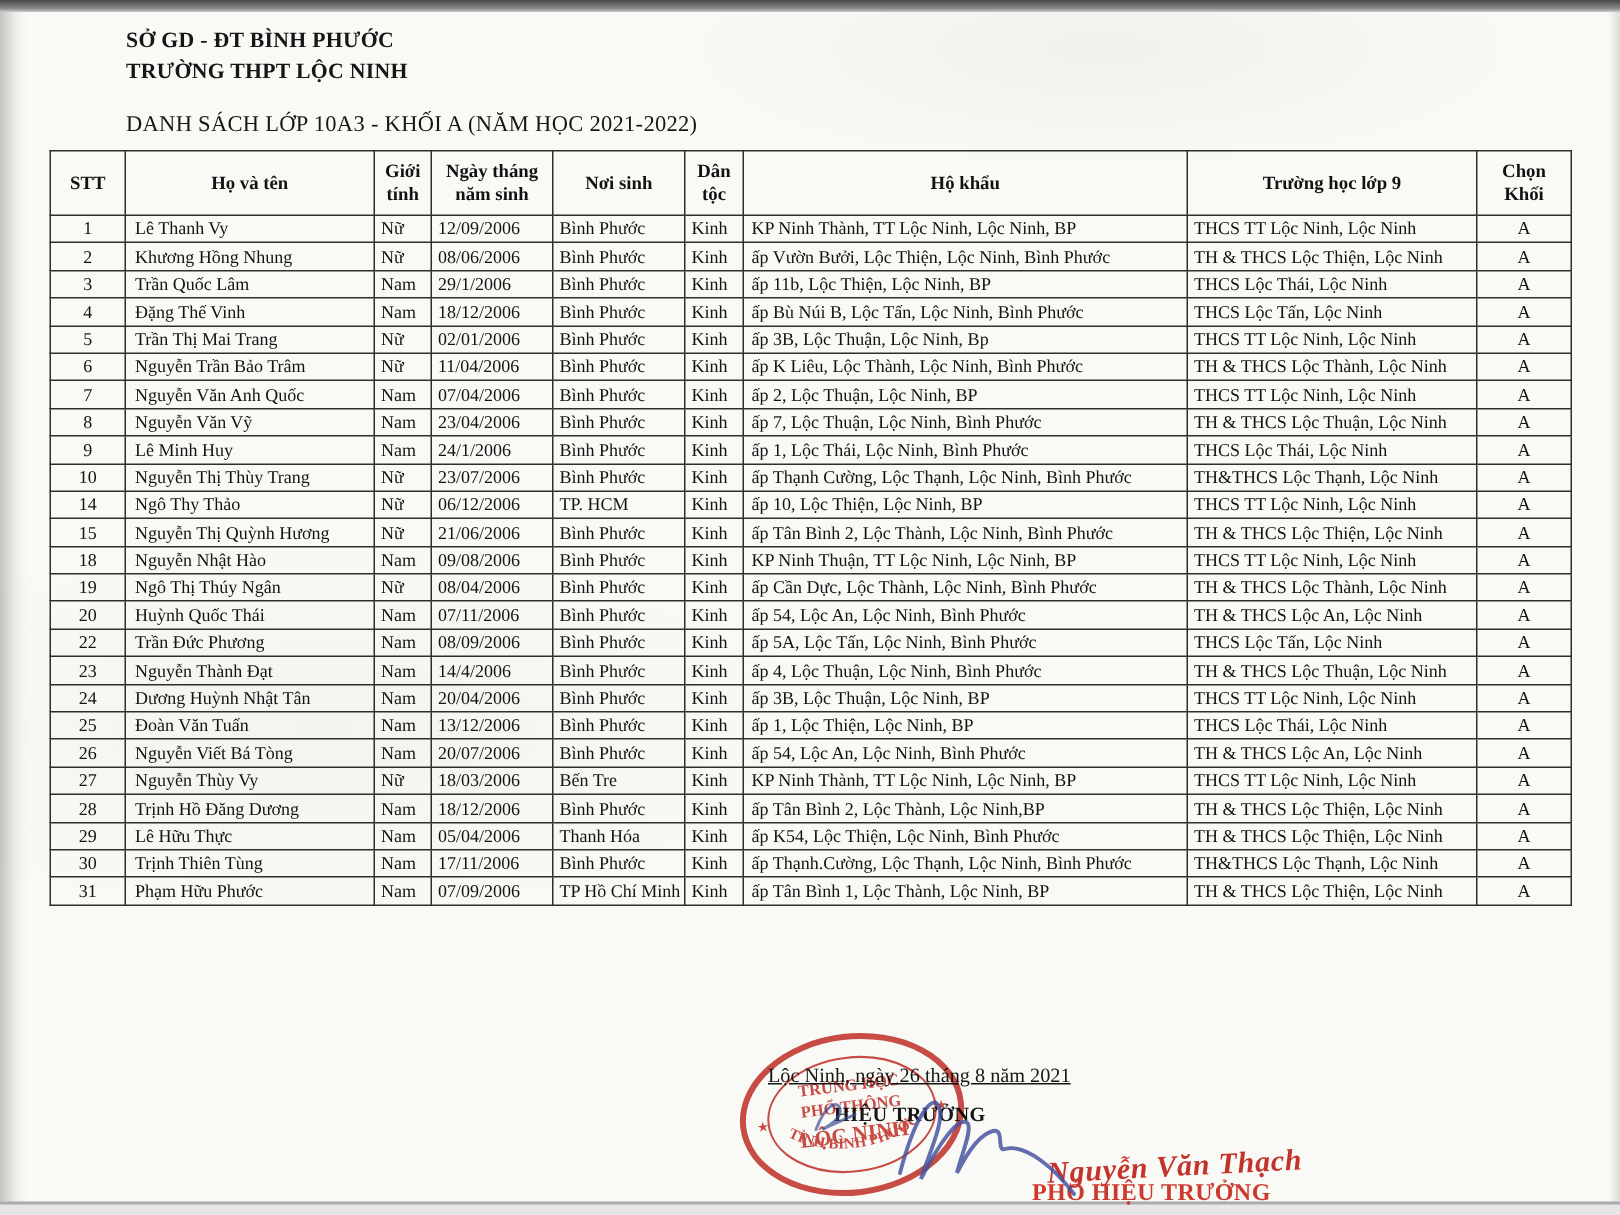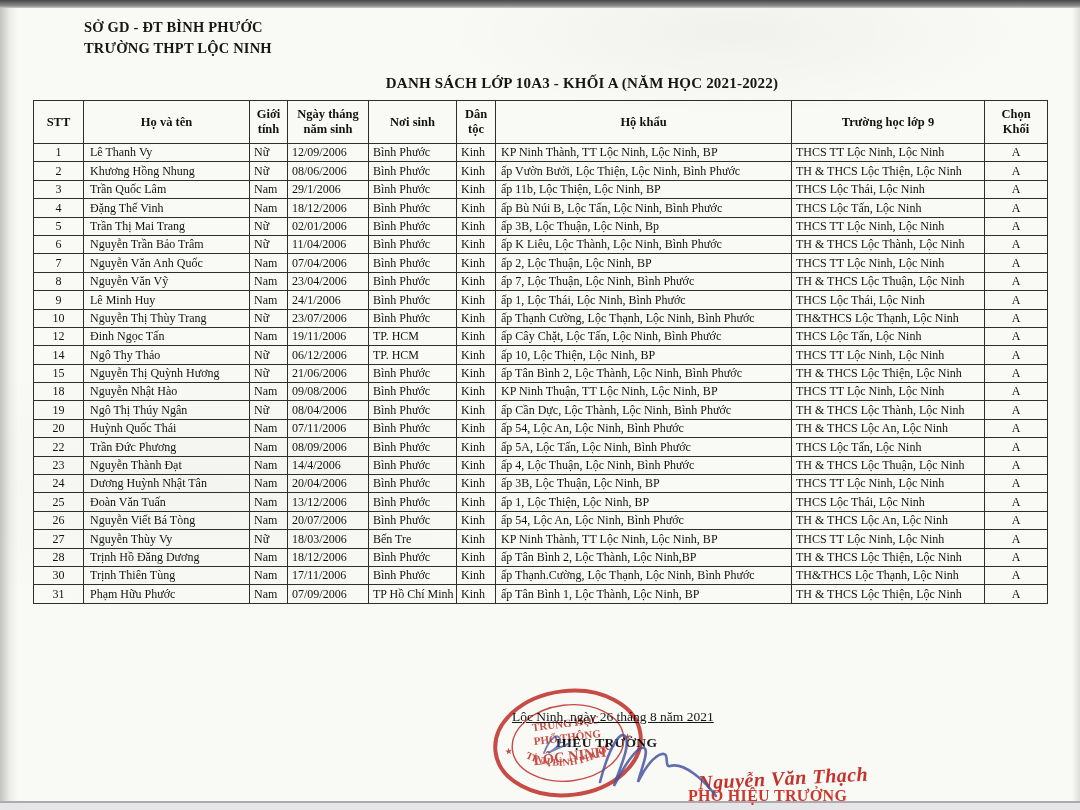--- a/index.html
+++ b/index.html
@@ -18,22 +18,22 @@
     background:linear-gradient(to left,rgba(90,90,90,.18),rgba(0,0,0,0));z-index:4;}
   .scan-bottom{position:absolute;left:0;top:801px;width:1080px;height:9px;
     background:#e6e6e9;border-top:2px solid #ababaf;z-index:5;}
   .paper{position:absolute;inset:0;
     background:
       radial-gradient(ellipse 420px 120px at 68% 4%,rgba(0,0,0,.035),rgba(0,0,0,0) 70%),
       radial-gradient(ellipse 500px 200px at 20% 60%,rgba(0,0,0,.025),rgba(0,0,0,0) 70%),
       #f9f9f6;}
 
   .org{position:absolute;left:38px;top:17px;font-weight:bold;font-size:14.5px;line-height:1.45;letter-spacing:.2px;margin-left:46px;}
-  .doc-title{position:absolute;left:102px;top:75px;width:960px;text-align:center;
-    font-weight:bold;font-size:15px;letter-spacing:.2px;}
+  .doc-title{position:absolute;left:84px;top:75px;width:960px;
+    font-weight:normal;font-size:15px;letter-spacing:.2px;}
 
   table.roster{position:absolute;left:33px;top:100px;width:1014px;
     border-collapse:collapse;table-layout:fixed;font-size:12px;color:#121212;}
   .roster th,.roster td{border:1px solid #2e2e2e;overflow:hidden;white-space:nowrap;}
   .roster th{font-weight:bold;text-align:center;vertical-align:middle;
     white-space:normal;line-height:1.2;height:40px;padding:1px 2px;font-size:12.5px;}
   .roster td{height:17.4px;padding:0 2px 0 4px;vertical-align:middle;line-height:1.05;}
   .roster td.c0{text-align:center;padding:0;}
   .roster td.c8{text-align:center;padding:0;}
   .roster td.c1{padding-left:6px;}
@@ -197,31 +197,20 @@
           <td class="c1">Nguyễn Thị Thùy Trang</td>
           <td class="c2">Nữ</td>
           <td class="c3">23/07/2006</td>
           <td class="c4">Bình Phước</td>
           <td class="c5">Kinh</td>
           <td class="c6">ấp Thạnh Cường, Lộc Thạnh, Lộc Ninh, Bình Phước</td>
           <td class="c7">TH&amp;THCS Lộc Thạnh, Lộc Ninh</td>
           <td class="c8">A</td>
         </tr>
         <tr>
-          <td class="c0">12</td>
-          <td class="c1">Đinh Ngọc Tấn</td>
-          <td class="c2">Nam</td>
-          <td class="c3">19/11/2006</td>
-          <td class="c4">TP. HCM</td>
-          <td class="c5">Kinh</td>
-          <td class="c6">ấp Cây Chặt, Lộc Tấn, Lộc Ninh, Bình Phước</td>
-          <td class="c7">THCS Lộc Tấn, Lộc Ninh</td>
-          <td class="c8">A</td>
-        </tr>
-        <tr>
           <td class="c0">14</td>
           <td class="c1">Ngô Thy Thảo</td>
           <td class="c2">Nữ</td>
           <td class="c3">06/12/2006</td>
           <td class="c4">TP. HCM</td>
           <td class="c5">Kinh</td>
           <td class="c6">ấp 10, Lộc Thiện, Lộc Ninh, BP</td>
           <td class="c7">THCS TT Lộc Ninh, Lộc Ninh</td>
           <td class="c8">A</td>
         </tr>
@@ -336,20 +325,31 @@
           <td class="c8">A</td>
         </tr>
         <tr>
           <td class="c0">28</td>
           <td class="c1">Trịnh Hồ Đăng Dương</td>
           <td class="c2">Nam</td>
           <td class="c3">18/12/2006</td>
           <td class="c4">Bình Phước</td>
           <td class="c5">Kinh</td>
           <td class="c6">ấp Tân Bình 2, Lộc Thành, Lộc Ninh,BP</td>
+          <td class="c7">TH &amp; THCS Lộc Thiện, Lộc Ninh</td>
+          <td class="c8">A</td>
+        </tr>
+        <tr>
+          <td class="c0">29</td>
+          <td class="c1">Lê Hữu Thực</td>
+          <td class="c2">Nam</td>
+          <td class="c3">05/04/2006</td>
+          <td class="c4">Thanh Hóa</td>
+          <td class="c5">Kinh</td>
+          <td class="c6">ấp K54, Lộc Thiện, Lộc Ninh, Bình Phước</td>
           <td class="c7">TH &amp; THCS Lộc Thiện, Lộc Ninh</td>
           <td class="c8">A</td>
         </tr>
         <tr>
           <td class="c0">30</td>
           <td class="c1">Trịnh Thiên Tùng</td>
           <td class="c2">Nam</td>
           <td class="c3">17/11/2006</td>
           <td class="c4">Bình Phước</td>
           <td class="c5">Kinh</td>

